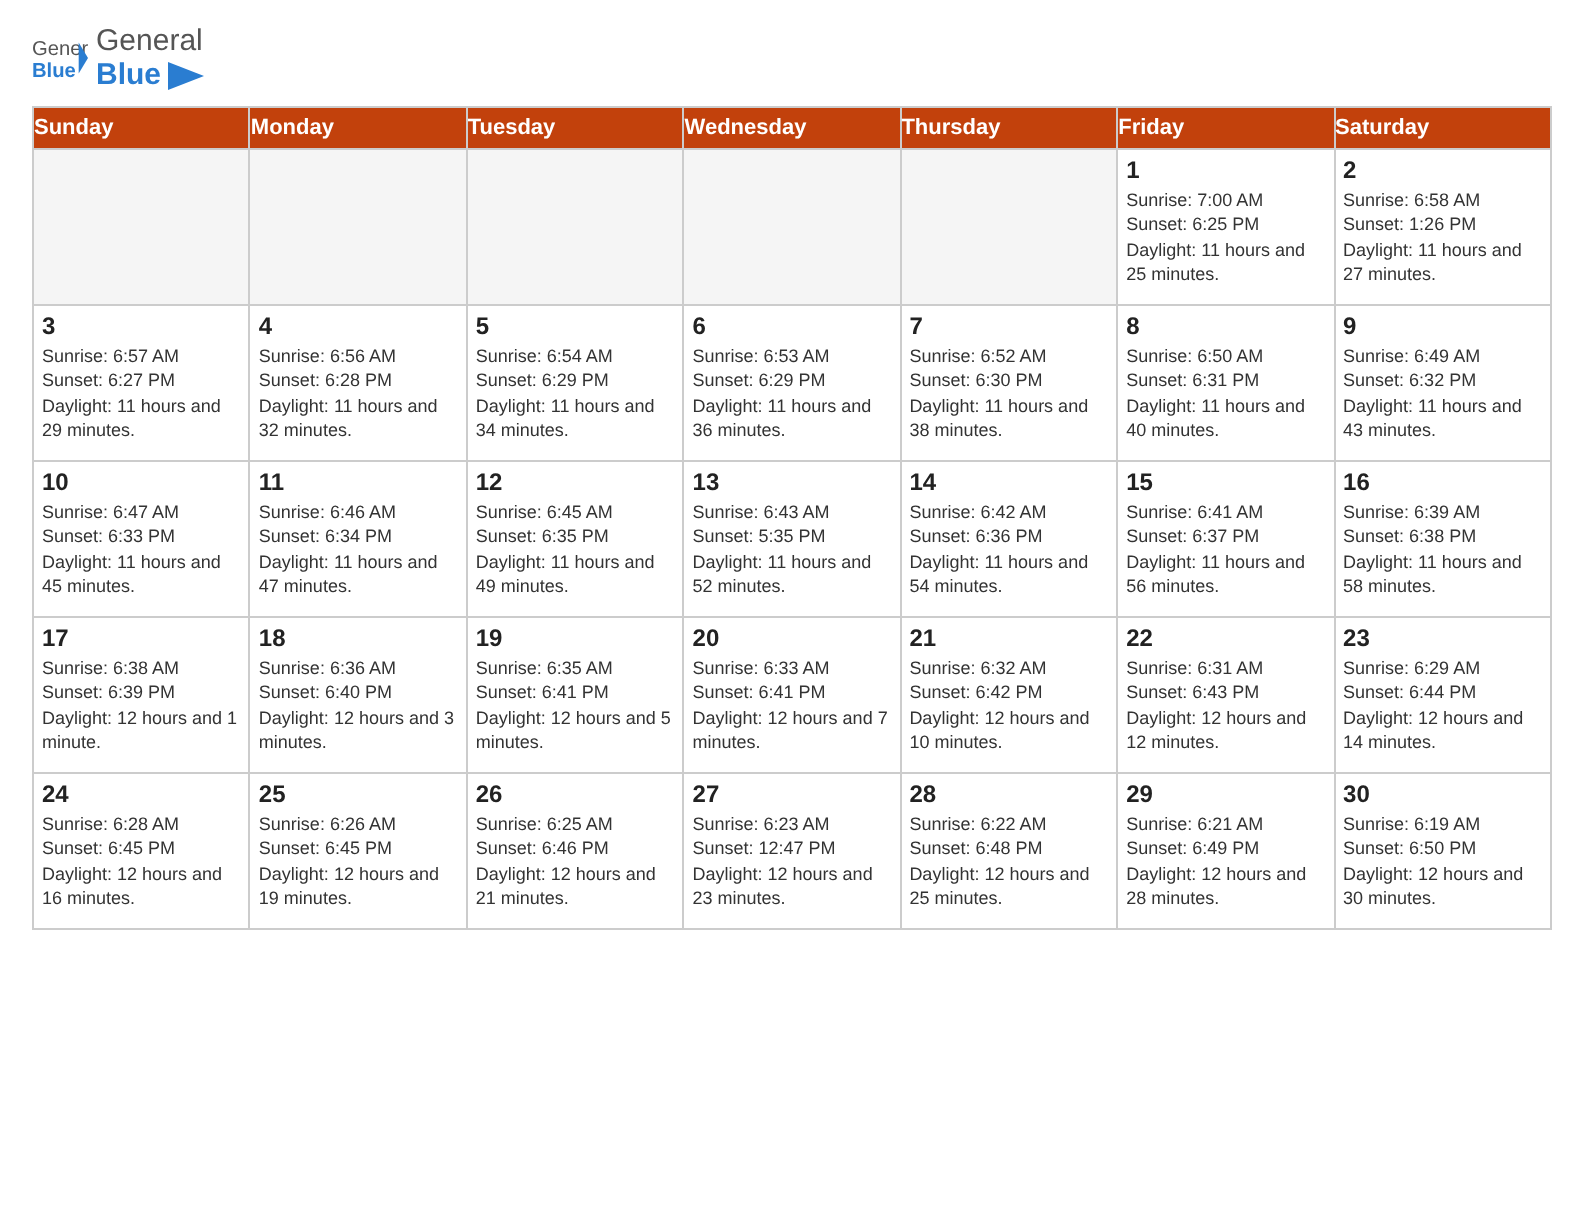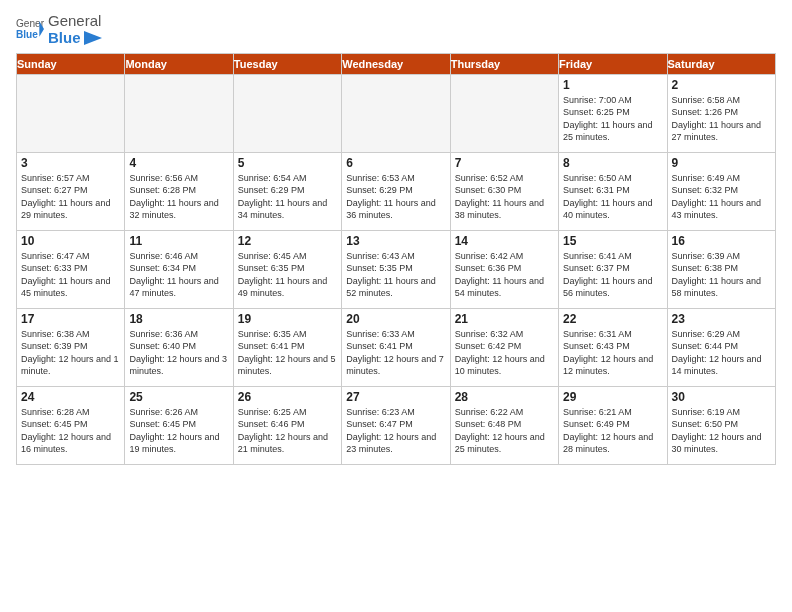--- a/index.html
+++ b/index.html
@@ -286,21 +286,21 @@
           </td>
           <td>
             <span class="day-number">26</span>
             <div class="day-info">Sunrise: 6:25 AM
 Sunset: 6:46 PM
 Daylight: 12 hours and 21 minutes.</div>
           </td>
           <td>
             <span class="day-number">27</span>
             <div class="day-info">Sunrise: 6:23 AM
-Sunset: 6:47 PM
+Sunset: 12:47 PM
 Daylight: 12 hours and 23 minutes.</div>
           </td>
           <td>
             <span class="day-number">28</span>
             <div class="day-info">Sunrise: 6:22 AM
 Sunset: 6:48 PM
 Daylight: 12 hours and 25 minutes.</div>
           </td>
           <td>
             <span class="day-number">29</span>

